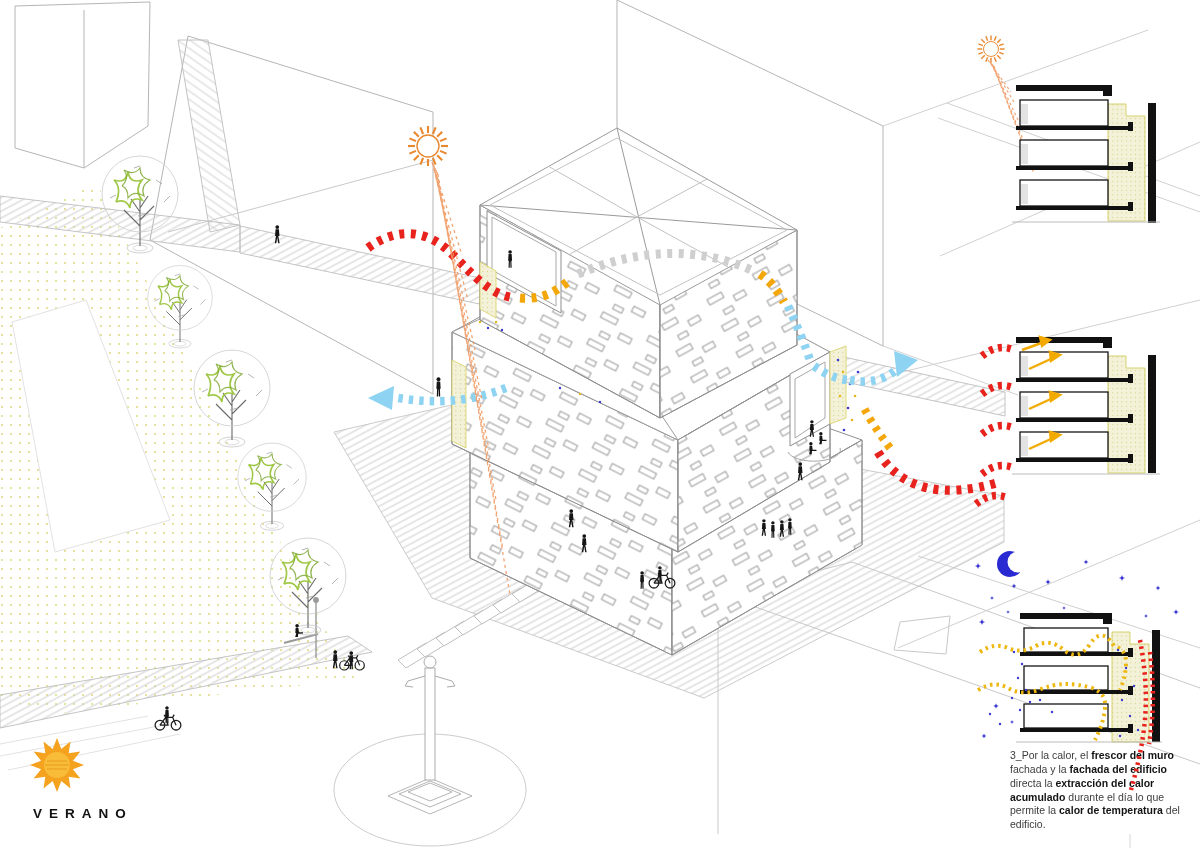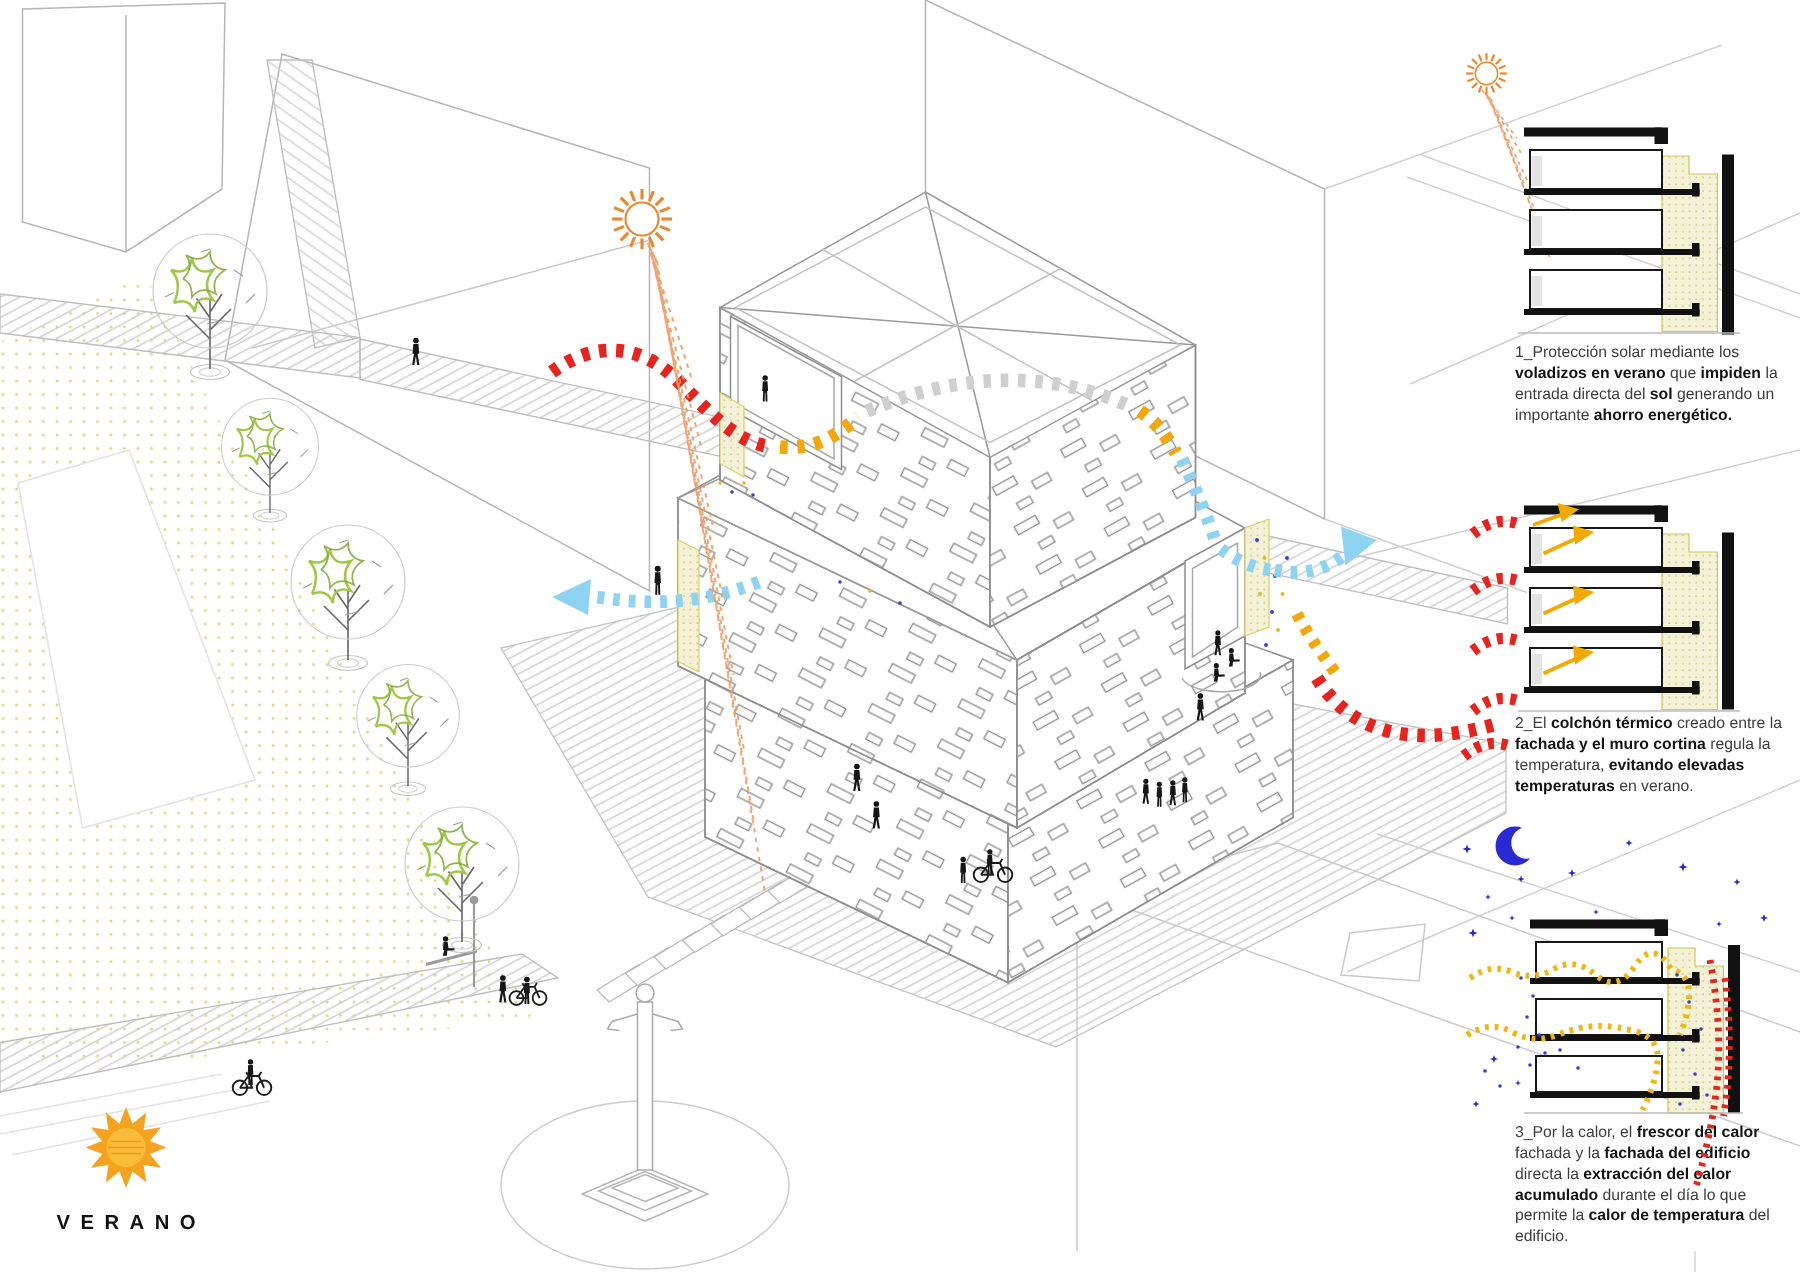--- a/index.html
+++ b/index.html
@@ -2,21 +2,21 @@
 <html><head>
 <meta charset="utf-8">
 <style>
   html,body{margin:0;padding:0;background:#ffffff;}
   .canvas{position:relative;width:1200px;height:848px;background:#fff;overflow:hidden;
           font-family:"Liberation Sans",sans-serif;}
   .scene{position:absolute;left:0;top:0;z-index:1;}
   .note{position:absolute;width:180px;font-size:10.5px;line-height:1.32;color:#3d3d3d;z-index:2;}
   .note .b{font-weight:700;color:#141414;}
   .overlay{position:absolute;left:0;top:0;z-index:3;pointer-events:none;}
-  .legend{position:absolute;left:26px;top:734px;width:116px;text-align:center;z-index:2;}
+  .legend{position:absolute;left:26px;top:734px;width:116px;z-index:2;}
   .legend .label{margin-top:6px;font-size:13.5px;font-weight:700;letter-spacing:7px;
                  padding-left:7px;color:#111;}
   #note1{left:1010px;top:229px;}
   #note2{left:1010px;top:476px;}
   #note3{left:1010px;top:749px;width:186px;}
 </style>
 </head>
 <body>
 
 <div class="canvas">
@@ -404,25 +404,23 @@
           <circle cx="1120" cy="736" r="1.2"></circle>
           <circle cx="1040" cy="700" r="1.2"></circle>
       <circle cx="1052" cy="712" r="1.2"></circle>
           <circle cx="990" cy="714" r="1.2"></circle>
           <circle cx="1000" cy="724" r="1.2"></circle>
     </g>
     <line x1="1016" y1="742" x2="1162" y2="742" stroke="#bbbbbb"></line>
   </g>
 </svg>
 
-<div class="note" id="note1"><span>1_Protección solar mediante los </span><span class="b">voladizos en verano</span><span> que </span><span class="b">impiden</span><span> la entrada directa del </span><span class="b">sol</span><span> generando un importante </span><span class="b">ahorro energético.</span></div>
-
-<div class="note" id="note2"><span>2_El </span><span class="b">colchón térmico</span><span> creado entre la </span><span class="b">fachada y el muro cortina</span><span> regula la temperatura, </span><span class="b">evitando elevadas temperaturas</span><span> en verano.</span></div>
-
-<div class="note" id="note3"><span>3_Por la calor, el </span><span class="b">frescor del calor</span><span> fachada y la </span><span class="b">fachada del edificio</span><span> directa la </span><span class="b">extracción del calor acumulado</span><span> durante el día lo que permite la </span><span class="b">calor de temperatura</span><span> del edificio.</span></div>
+
+
+<div class="note" id="note3"><span>3_Por la calor, el </span><span class="b">frescor del muro</span><span> fachada y la </span><span class="b">fachada del edificio</span><span> directa la </span><span class="b">extracción del calor acumulado</span><span> durante el día lo que permite la </span><span class="b">calor de temperatura</span><span> del edificio.</span></div>
 
 <svg class="overlay" width="1200" height="848" viewBox="0 0 1200 848">
   <g fill="none" stroke="#e8231e" stroke-width="4.5" stroke-dasharray="2.5 4">
     <path d="M1140,640 C1146,672 1148,704 1143,736 C1140,756 1136,772 1131,790"></path>
     <path d="M1150,652 C1154,684 1154,716 1149,744"></path>
   </g>
 </svg>
 
 <div class="legend">
   <svg width="62" height="62" viewBox="-31 -31 62 62">

